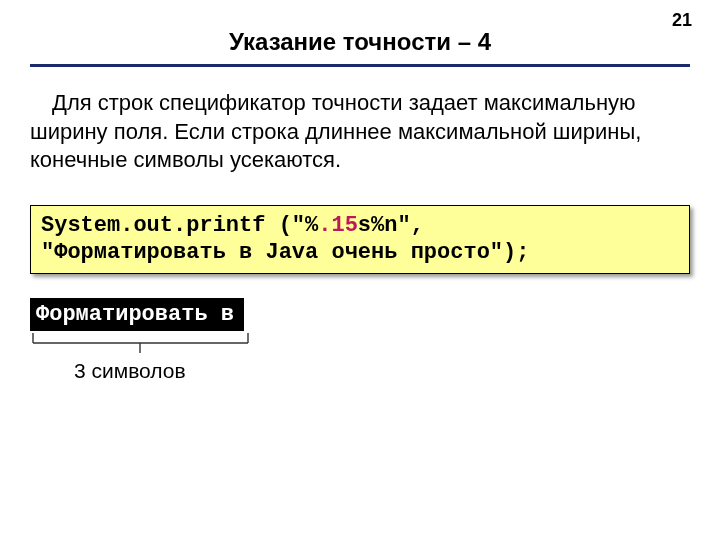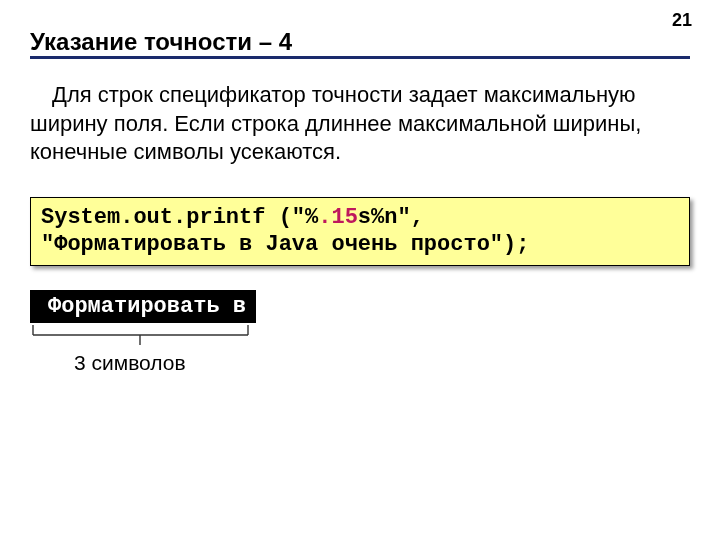--- a/index.html
+++ b/index.html
@@ -17,20 +17,22 @@
     right: 28px;
     font-size: 18px;
     font-weight: bold;
     color: #000;
   }
   .title {
     font-size: 24px;
     font-weight: bold;
     color: #000;
     margin-top: 8px;
+    margin-bottom: 8px;
+    text-align: center;
   }
   .title-rule {
     border: none;
     border-top: 3px solid #1a2a6c;
     margin-bottom: 22px;
   }
   .body-text {
     font-size: 22px;
     color: #000;
     line-height: 1.3;
@@ -50,21 +52,21 @@
     margin-bottom: 24px;
   }
   .code-blue { color: #be185d; }
   .output-block {
     display: inline-block;
     background: #000;
     color: #fff;
     font-family: "Courier New", monospace;
     font-size: 22px;
     font-weight: bold;
-    padding: 4px 10px 4px 18px;
+    padding: 4px 10px 4px 6px;
     margin-left: 0;
   }
   .bracket-wrap {
     margin-top: 2px;
     margin-left: 0;
   }
   .bracket {
     display: block;
   }
   .bracket line { stroke: #333; stroke-width: 1.4; }

